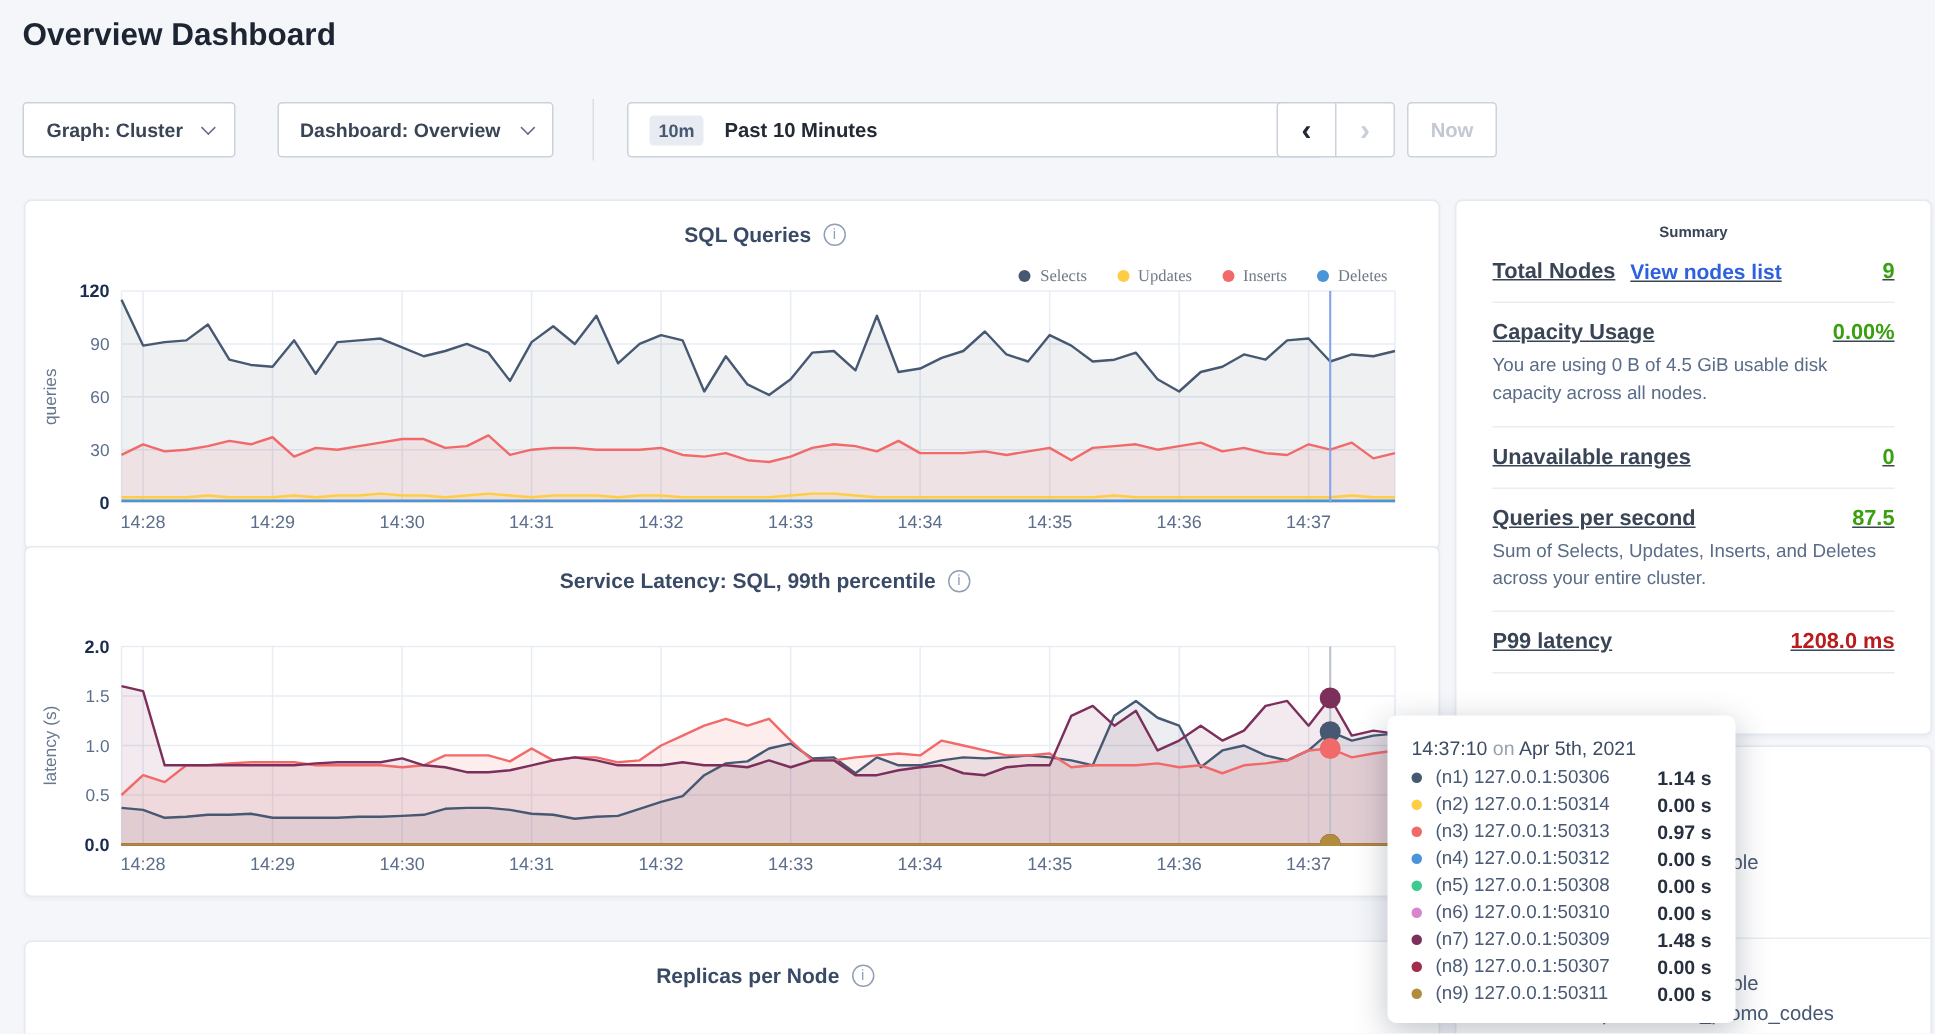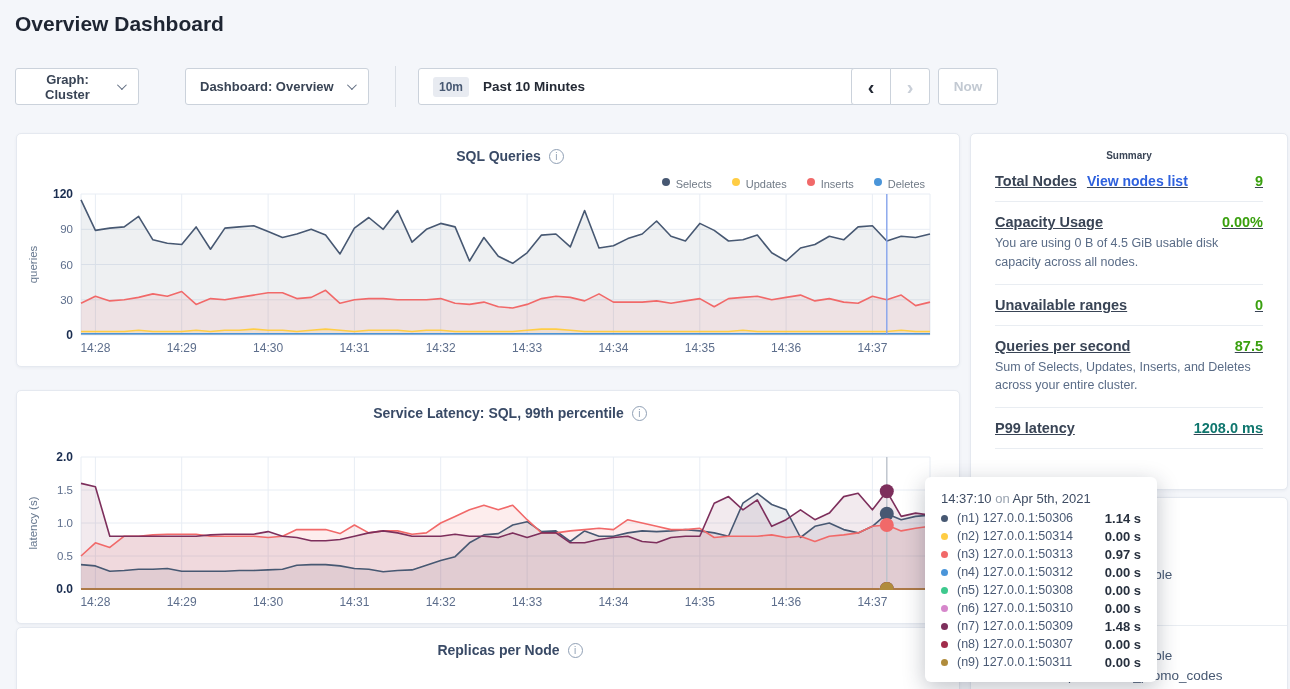--- a/index.html
+++ b/index.html
@@ -24,21 +24,21 @@
   .pager .next{border-radius:0 3px 3px 0;margin-left:-1px;color:#c9cfd8;}
   .now-btn{position:absolute;left:938px;top:68px;width:60px;height:37px;background:#fff;border:1px solid #cbd2db;
        border-radius:3px;font-size:13.5px;font-weight:700;color:#c2c9d2;cursor:pointer;}
   
   .card{position:absolute;background:#fff;border:1px solid #e5e9f0;border-radius:5px;box-shadow:0 1px 3px rgba(56,76,108,0.06);}
   .chart-title{position:absolute;top:14px;left:0;right:0;display:flex;justify-content:center;align-items:center;gap:8px;
        font-size:14px;font-weight:700;color:#394a66;margin-left:44px;}
   .info{display:inline-block;width:15px;height:15px;border:1px solid #90a0b5;border-radius:50%;color:#90a0b5;
        font-size:10px;line-height:13px;text-align:center;font-weight:400;}
   .legend{position:absolute;top:44px;right:34px;display:flex;gap:20px;align-items:center;}
-  .legend .li{display:flex;gap:6px;cursor:pointer;}
+  .legend .li{display:flex;align-items:center;gap:6px;cursor:pointer;font-family:Liberation Serif, serif;}
   .dot{width:8px;height:8px;border-radius:50%;flex:0 0 auto;}
   .legend .li span.lbl{font-size:11px;color:#707a86;}
   svg.chart{position:absolute;left:0;top:0;}
   .grid{stroke:#e8edf4;stroke-width:1;}
   .ty{font-size:11.5px;fill:#5d6e8c;font-family:"Liberation Sans",sans-serif;}
   .ty.b{font-size:12px;font-weight:700;fill:#1a2d50;}
   .tx{font-size:12px;fill:#5d6e8c;font-family:"Liberation Sans",sans-serif;}
   .ty-label{font-size:11.5px;fill:#67788f;font-family:"Liberation Sans",sans-serif;}
   
   .side-head{margin:16px 0 0;text-align:center;font-size:10px;font-weight:700;color:#394455;}
@@ -63,21 +63,21 @@
   .tt-row .lbl{font-size:12.5px;color:#4a5a74;flex:1;}
   .tt-row .val{font-size:13px;font-weight:700;color:#27303e;}
 </style>
 </head>
 <body>
 
 <div class="stage">
 
   <h1 class="page-title">Overview Dashboard</h1>
 
-  <button class="btn" style="left:15px;width:124px;justify-content:center;">
+  <button class="btn" style="left:15px;width:142px;justify-content:center;">
     <span>Graph: Cluster</span>
     <span class="chev"></span>
   </button>
   <button class="btn" style="left:185px;width:184px;justify-content:space-between;">
     <span>Dashboard: Overview</span>
     <span class="chev"></span>
   </button>
   <div class="vdiv"></div>
   <button class="timepicker">
     <span class="tp-badge">10m</span>
@@ -157,21 +157,21 @@
         <text class="tx" x="423.7" y="218" text-anchor="middle">14:32</text>
         <text class="tx" x="510.1" y="218" text-anchor="middle">14:33</text>
         <text class="tx" x="596.4" y="218" text-anchor="middle">14:34</text>
         <text class="tx" x="682.8" y="218" text-anchor="middle">14:35</text>
         <text class="tx" x="769.1" y="218" text-anchor="middle">14:36</text>
         <text class="tx" x="855.4" y="218" text-anchor="middle">14:37</text>
         <text class="ty-label" transform="rotate(-90 20 130.5)" x="20" y="130.5" text-anchor="middle">queries</text>
       </svg>
   </section>
 
-  <section class="card" style="left:16px;top:390px;width:944px;height:234px;">
+  <section class="card" style="left:16px;top:364px;width:944px;height:234px;">
     <div class="chart-title">
       <span>Service Latency: SQL, 99th percentile</span>
       <span class="info">i</span>
     </div>
     <svg class="chart" id="chart-latency" width="944" height="234">
         <defs>
           <clipPath id="chart-latency-cp">
             <rect x="64" y="66" width="849" height="133"></rect>
           </clipPath>
         </defs>
@@ -266,21 +266,21 @@
       <div class="s-row">
         <div class="s-line">
           <span class="s-label">Queries per second</span>
           <span class="s-value" style="color: rgb(58, 160, 15);">87.5</span>
         </div>
         <p class="s-desc">Sum of Selects, Updates, Inserts, and Deletes across your entire cluster.</p>
       </div>
       <div class="s-row">
         <div class="s-line">
           <span class="s-label">P99 latency</span>
-          <span class="s-value" style="color: #0f766e;">1208.0 ms</span>
+          <span class="s-value" style="color: #b91c1c;">1208.0 ms</span>
         </div>
       </div>
     </div>
   </aside>
 
   <aside class="card" style="left:970px;top:497px;width:318px;height:260px;z-index:10;">
     <h2 class="side-head faded">Events</h2>
     <div style="margin-top:14px;">
       <div class="event">
         <div>User root created table</div>

